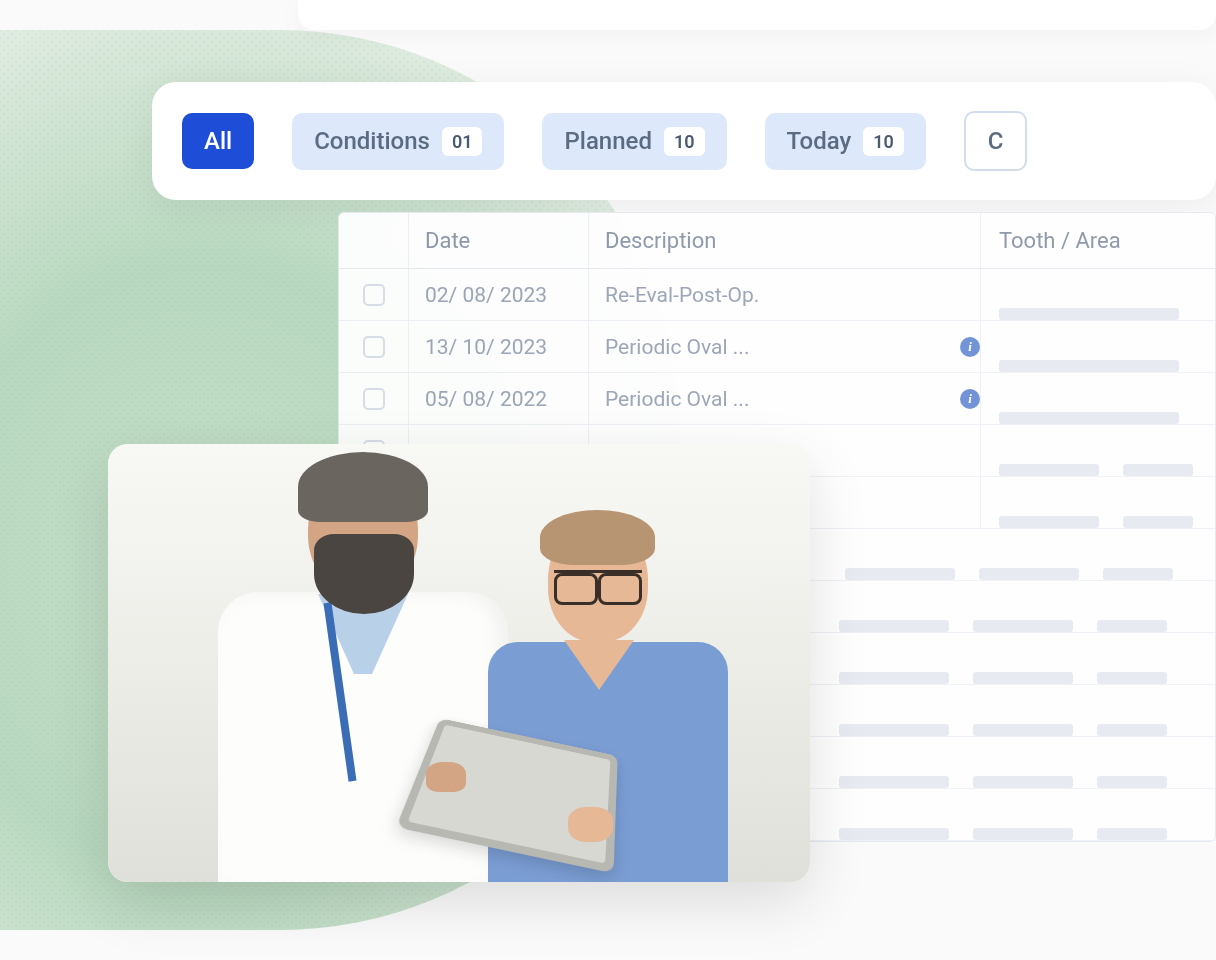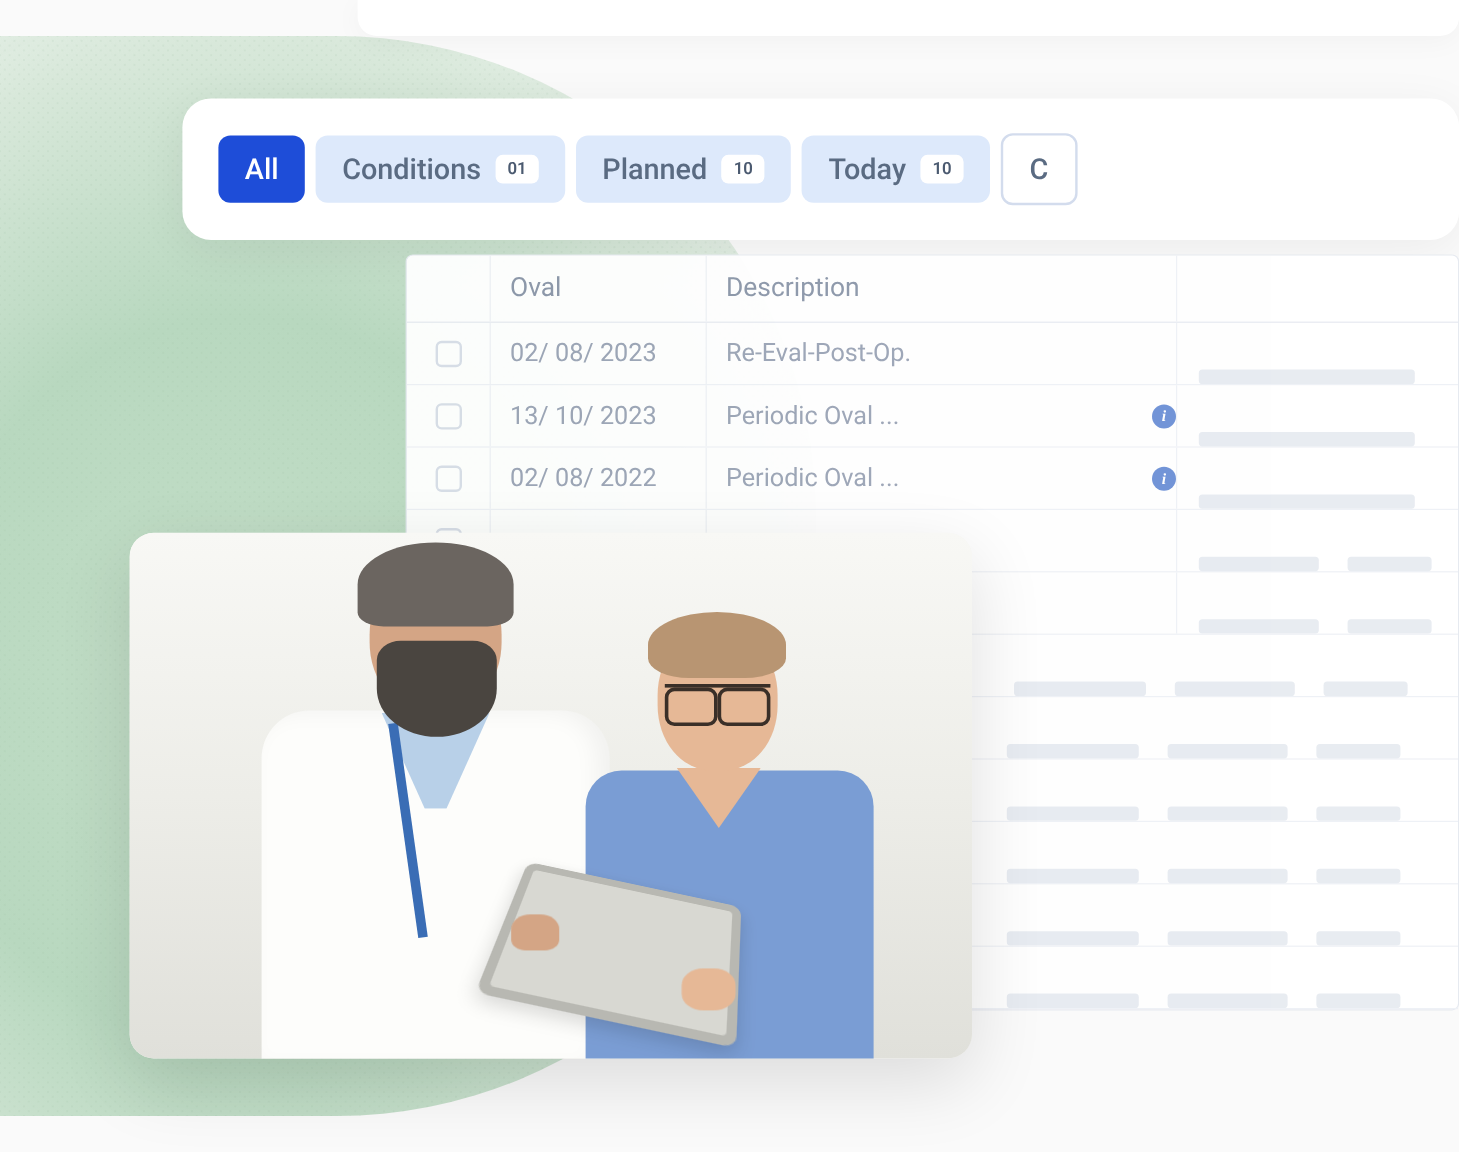--- a/index.html
+++ b/index.html
@@ -48,21 +48,21 @@
       left: 152px;
       top: 82px;
       width: 1064px;
       height: 118px;
       background: #fff;
       border-radius: 24px;
       box-shadow: 0 8px 40px rgba(0,0,0,0.06);
       display: flex;
       align-items: center;
       padding: 0 30px;
-      gap: 9px;
+      gap: 38px;
     }
     .tab {
       display: flex;
       align-items: center;
       gap: 12px;
       padding: 14px 22px;
       border-radius: 10px;
       font-size: 24px;
       font-weight: 500;
       cursor: pointer;
@@ -78,21 +78,21 @@
       justify-content: center;
     }
     .tab.outline {
       background: #fff;
       border: 2px solid #d3dced;
       color: #5a6b82;
     }
     .tab .badge {
       background: #fff;
       color: #4b5a70;
-      font-size: 14px;
+      font-size: 18px;
       font-weight: 600;
       padding: 4px 10px;
       border-radius: 6px;
       min-width: 36px;
       text-align: center;
     }
     .table-card {
       position: absolute;
       left: 338px;
       top: 212px;
@@ -326,22 +326,23 @@
     <span class="badge">10</span>
   </div>
   <div class="tab outline">
     <span>C</span>
   </div>
 </div>
 
 <div class="table-card">
   <div class="table-header">
     <div class="col-check col-divider"></div>
-    <div class="col-date col-divider">Oval</div>
+    <div class="col-date col-divider">Date</div>
     <div class="col-desc col-divider">Description</div>
+    <div class="col-tooth">Tooth / Area</div>
   </div>
 
   <div class="table-row">
     <div class="col-check col-divider">
         <div class="checkbox"></div>
       </div>
     <div class="col-date col-divider">02/ 08/ 2023</div>
     <div class="col-desc col-divider">
       <span>Re-Eval-Post-Op.</span>
     </div>
@@ -361,21 +362,21 @@
     </div>
     <div class="col-tooth">
         <div class="placeholder-bar" style="width:180px"></div>
       </div>
   </div>
 
   <div class="table-row">
     <div class="col-check col-divider">
         <div class="checkbox"></div>
       </div>
-    <div class="col-date col-divider">02/ 08/ 2022</div>
+    <div class="col-date col-divider">05/ 08/ 2022</div>
     <div class="col-desc col-divider">
       <span>Periodic Oval ...</span>
       <span class="info-icon">i</span>
     </div>
     <div class="col-tooth">
         <div class="placeholder-bar" style="width:180px"></div>
       </div>
   </div>
 
   <div class="table-row">

